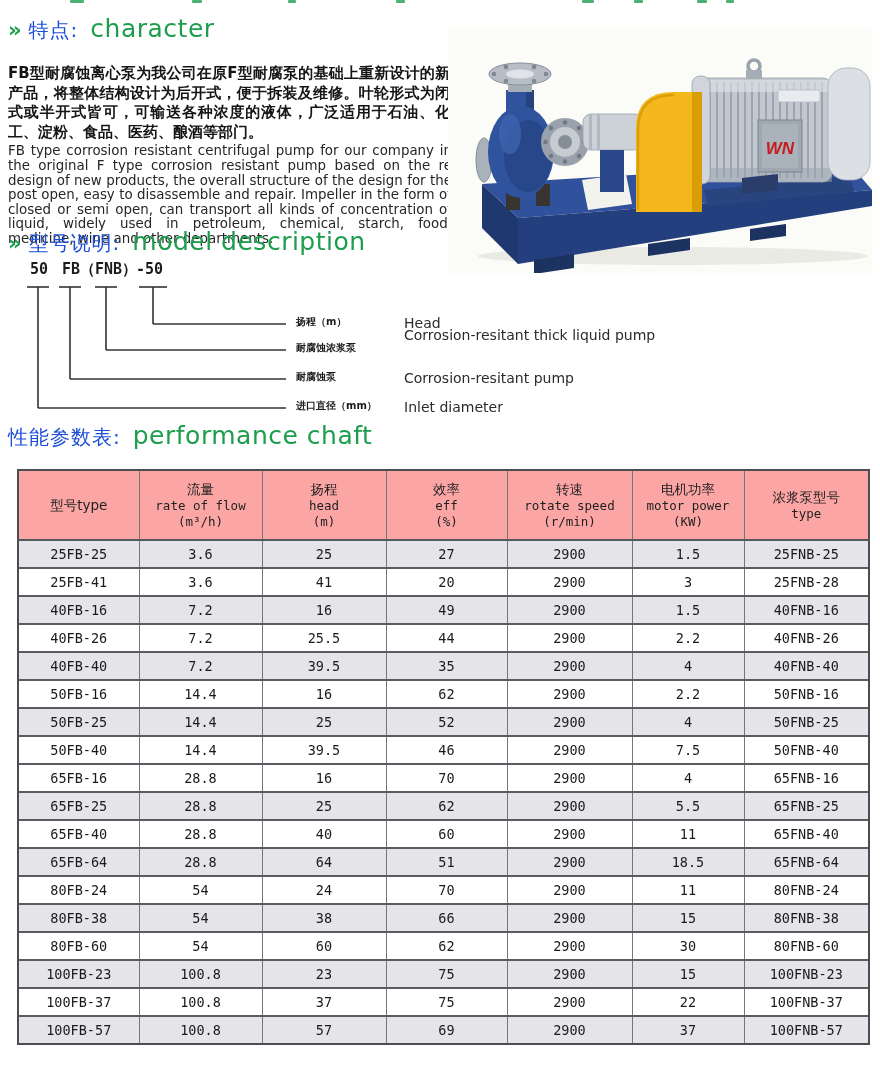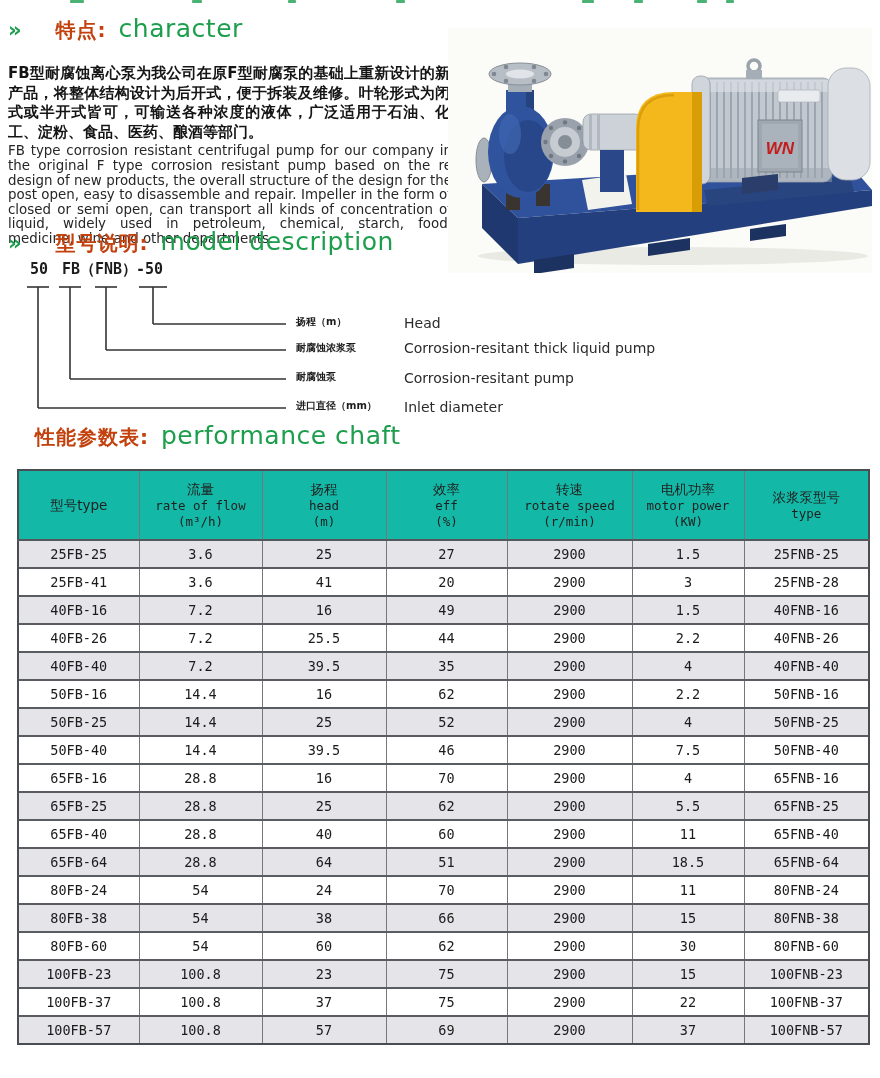--- a/index.html
+++ b/index.html
@@ -5,21 +5,21 @@
   html,body{margin:0;padding:0;background:#ffffff;}
   .page{position:relative;width:880px;height:1078px;background:#ffffff;overflow:hidden;
         font-family:"DejaVu Sans","Liberation Sans",sans-serif;color:#222;}
 
   
   .top-marks span{position:absolute;top:0;height:3px;background:#2aa45a;opacity:.85;border-radius:1px;}
 
   
   .sec-title{position:absolute;display:flex;align-items:baseline;white-space:nowrap;}
   .sec-title .chev{color:#1d9e4d;font-size:21px;font-weight:bold;margin-right:7px;}
-  .sec-title .t-zh{color:#c2410c;font-size:20px;font-weight:bold;letter-spacing:1px;margin-right:12px;margin-left:27px;}
+  .sec-title .t-zh{color:#1d4ed8;font-size:20px;font-weight:normal;letter-spacing:1px;margin-right:12px;}
   .sec-title .t-en{color:#1d9e4d;font-size:25px;font-weight:500;letter-spacing:.5px;}
 
   .para-zh{position:absolute;left:8px;top:49px;width:442px;font-size:15px;font-weight:bold;
            line-height:19.5px;text-align:justify;color:#151515;}
   .para-en{position:absolute;left:8px;top:131px;width:444px;font-size:13.4px;line-height:14.6px;
            text-align:justify;color:#262626;}
 
   .photo{position:absolute;left:448px;top:28px;width:424px;height:245px;}
 
   
@@ -27,21 +27,21 @@
   .model-code span{position:absolute;top:2px;font-size:15px;font-weight:bold;color:#1c1c1c;
                    font-family:"DejaVu Sans Mono","Liberation Mono",monospace;}
   .mc-0{left:12px;} .mc-1{left:44px;} .mc-2{left:62px;} .mc-3{left:118px;}
   .model-lines{position:absolute;left:0;top:0;}
   .model-label-zh{position:absolute;left:278px;font-size:10px;font-weight:bold;color:#1c1c1c;white-space:nowrap;}
   .model-label-en{position:absolute;left:386px;font-size:14px;color:#2b2b2b;white-space:nowrap;}
 
   
   .perf-table{position:absolute;left:17px;top:469px;width:851px;border-collapse:collapse;table-layout:fixed;}
   .perf-table th,.perf-table td{border:1px solid #74787c;text-align:center;vertical-align:middle;padding:0;}
-  .perf-table thead th{height:68px;background:#14b8a6;font-weight:normal;
+  .perf-table thead th{height:68px;background:#fca5a5;font-weight:normal;
       border-top:2px solid #4a4e52;border-bottom:2px solid #54585c;}
   .perf-table thead th:first-child,.perf-table tbody td:first-child{border-left:2px solid #4a4e52;}
   .perf-table thead th:last-child,.perf-table tbody td:last-child{border-right:2px solid #4a4e52;}
   .perf-table tbody tr:last-child td{border-bottom:2px solid #4a4e52;}
   .perf-table tbody td{height:26px;font-family:"DejaVu Sans Mono","Liberation Mono",monospace;
       font-size:13.5px;color:#1b1b1b;border-top:2px solid #595d61;}
   .perf-table tbody tr.stripe td{background:#e4e4e9;}
   .th-zh{font-size:13.5px;color:#1f1f1f;line-height:17px;}
   .th-en{font-family:"DejaVu Sans Mono","Liberation Mono",monospace;font-size:12.5px;color:#1f1f1f;line-height:16px;}
 </style>
@@ -193,21 +193,21 @@
           <line x1="52" y1="121" x2="268" y2="121"></line>
         <line x1="88" y1="29" x2="88" y2="92"></line> 
           <line x1="88" y1="92" x2="268" y2="92"></line>
         <line x1="135" y1="29" x2="135" y2="66"></line> 
           <line x1="135" y1="66" x2="268" y2="66"></line>
       </g>
     </svg>
     <div class="model-label-zh" style="top:57px;">扬程（m）</div>
     <div class="model-label-en" style="top:57px;">Head</div>
     <div class="model-label-zh" style="top:83px;">耐腐蚀浓浆泵</div>
-    <div class="model-label-en" style="top:82px;">Corrosion-resitant thick liquid pump</div>
+    <div class="model-label-en" style="top:69px;">Corrosion-resitant thick liquid pump</div>
     <div class="model-label-zh" style="top:112px;">耐腐蚀泵</div>
     <div class="model-label-en" style="top:112px;">Corrosion-resitant pump</div>
     <div class="model-label-zh" style="top:141px;">进口直径（mm）</div>
     <div class="model-label-en" style="top:141px;">Inlet diameter</div>
   </div>
 
   <div class="sec-title" style="left:8px;top:421px;">
     <span class="t-zh">性能参数表:</span>
     <span class="t-en">performance chaft</span>
   </div>

